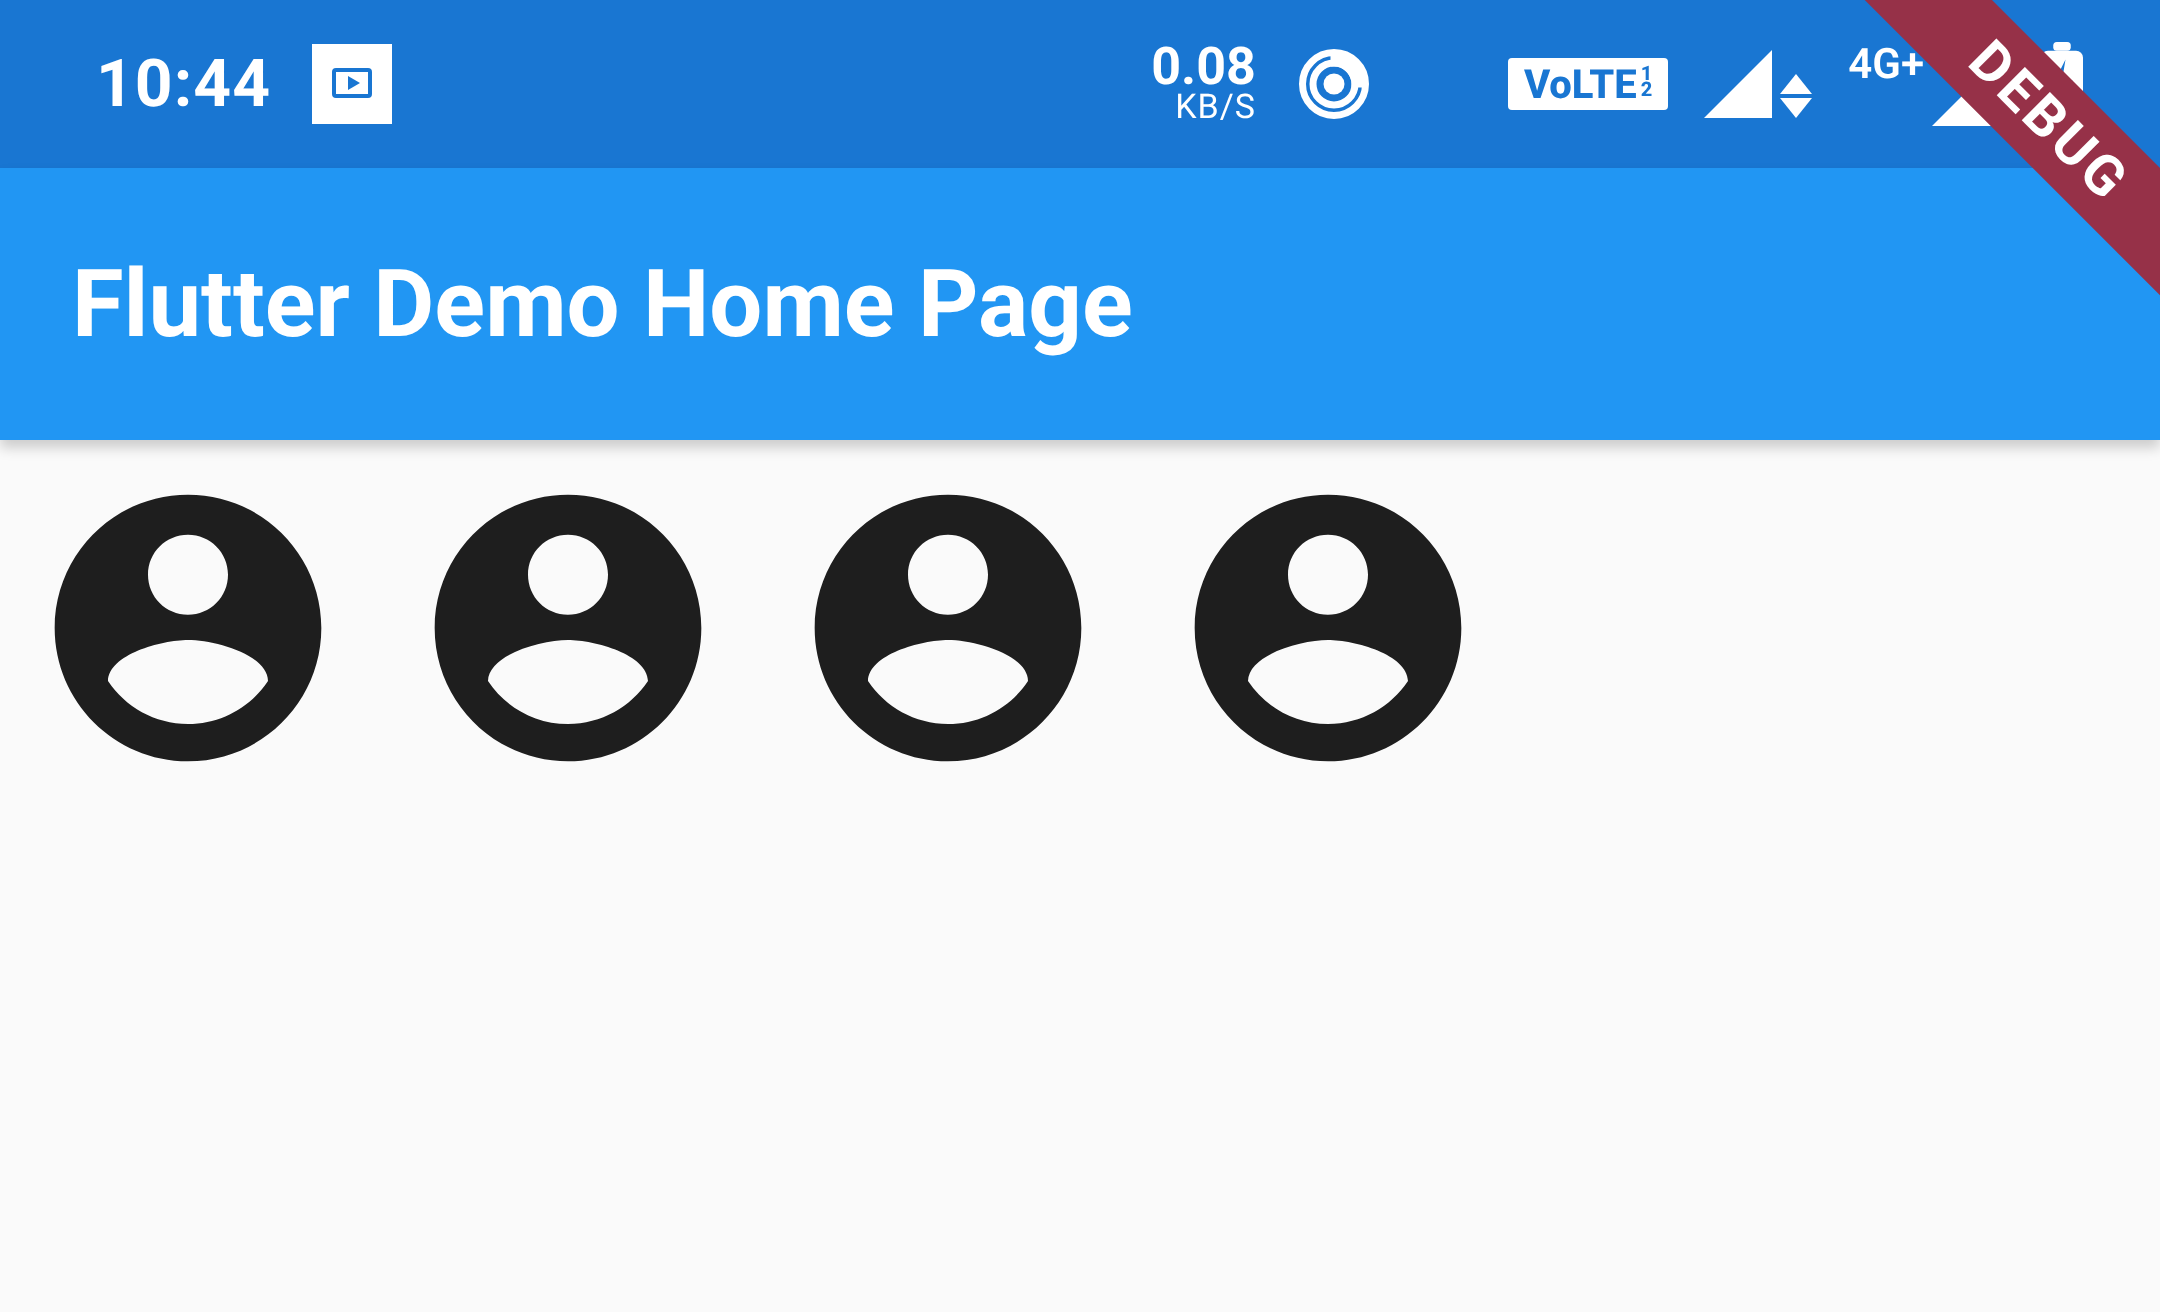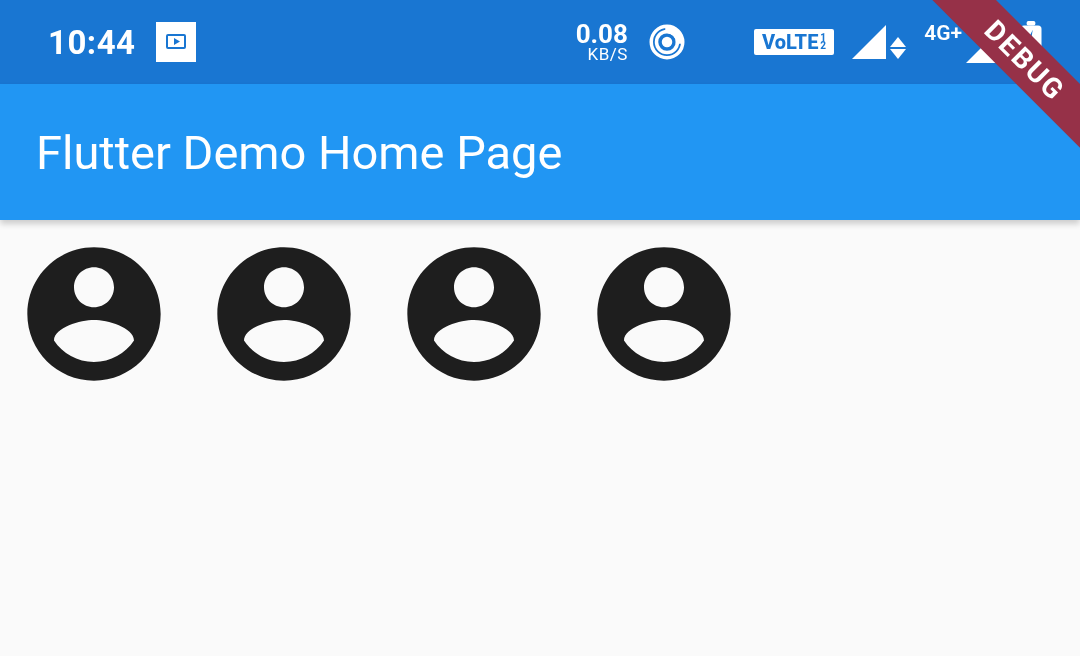--- a/index.html
+++ b/index.html
@@ -130,21 +130,21 @@
       background: #2196f3;
       color: #fff;
       display: flex;
       align-items: center;
       padding: 0 36px;
       box-shadow: 0 4px 6px rgba(0,0,0,0.18);
       position: relative;
     }
     .app-bar-title {
       font-size: 47px;
-      font-weight: 400;
+      font-weight: 700;
     }
     .body-content {
       padding: 14px 14px;
       display: flex;
       gap: 30px;
     }
     .avatar {
       width: 160px;
       height: 160px;
     }

